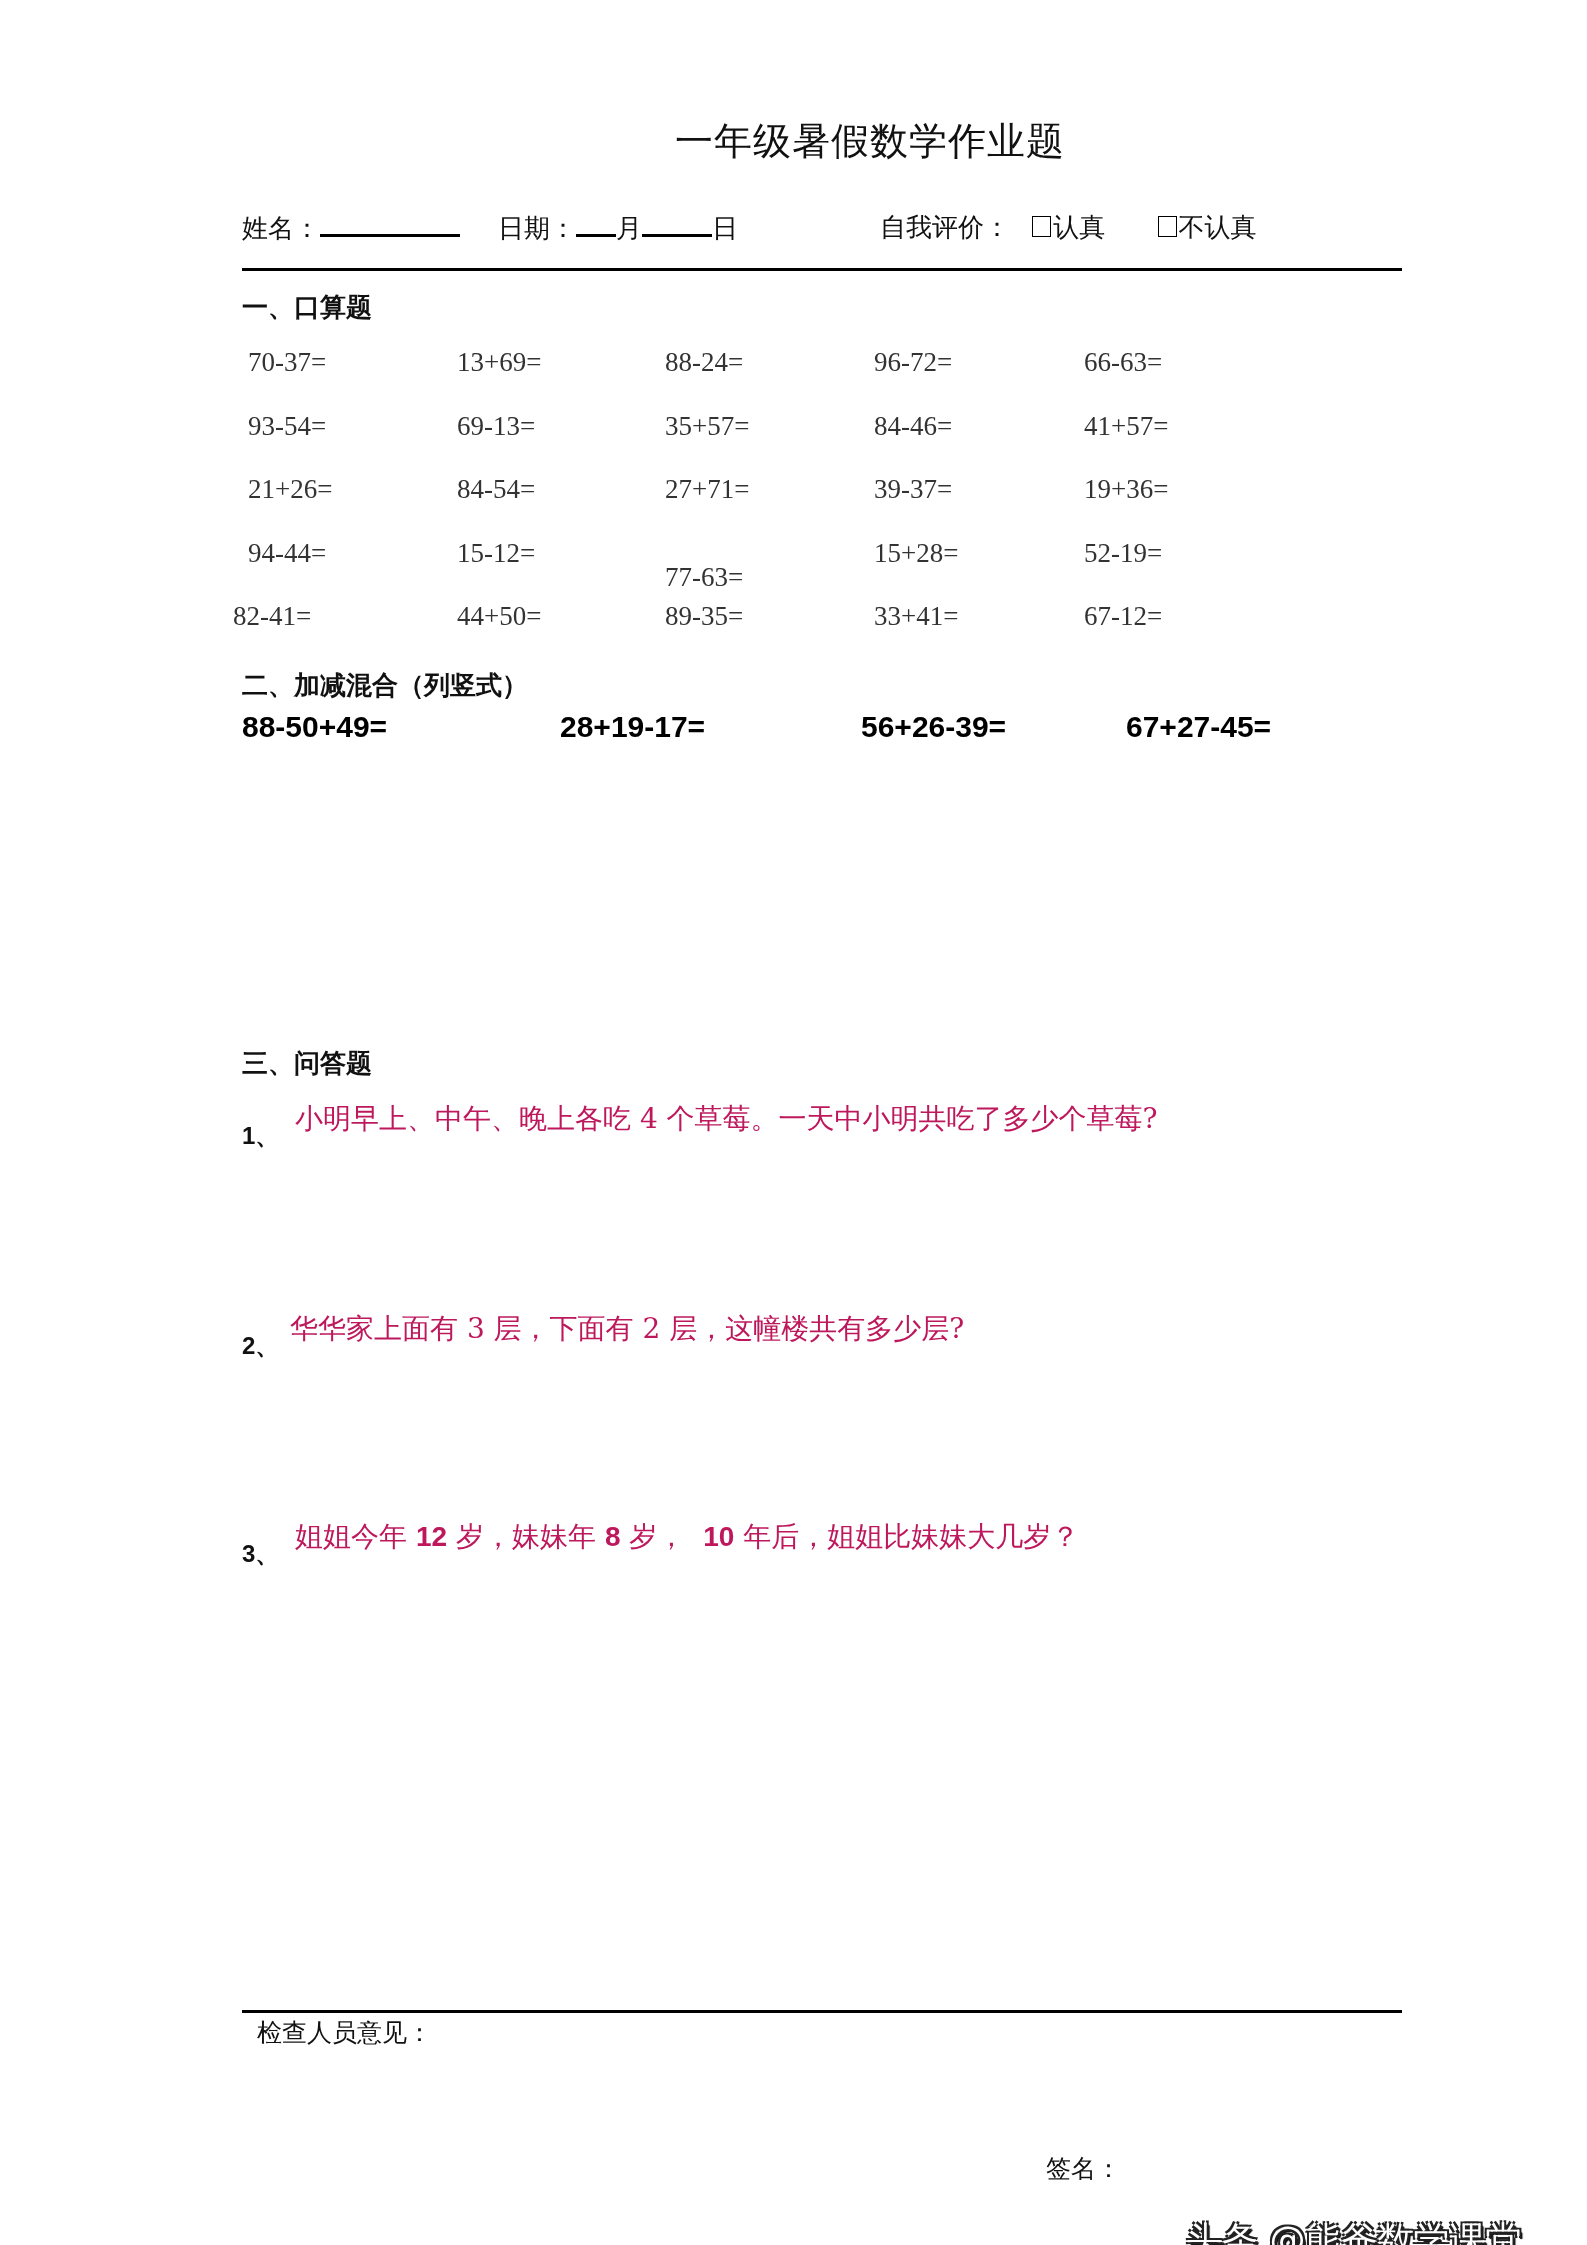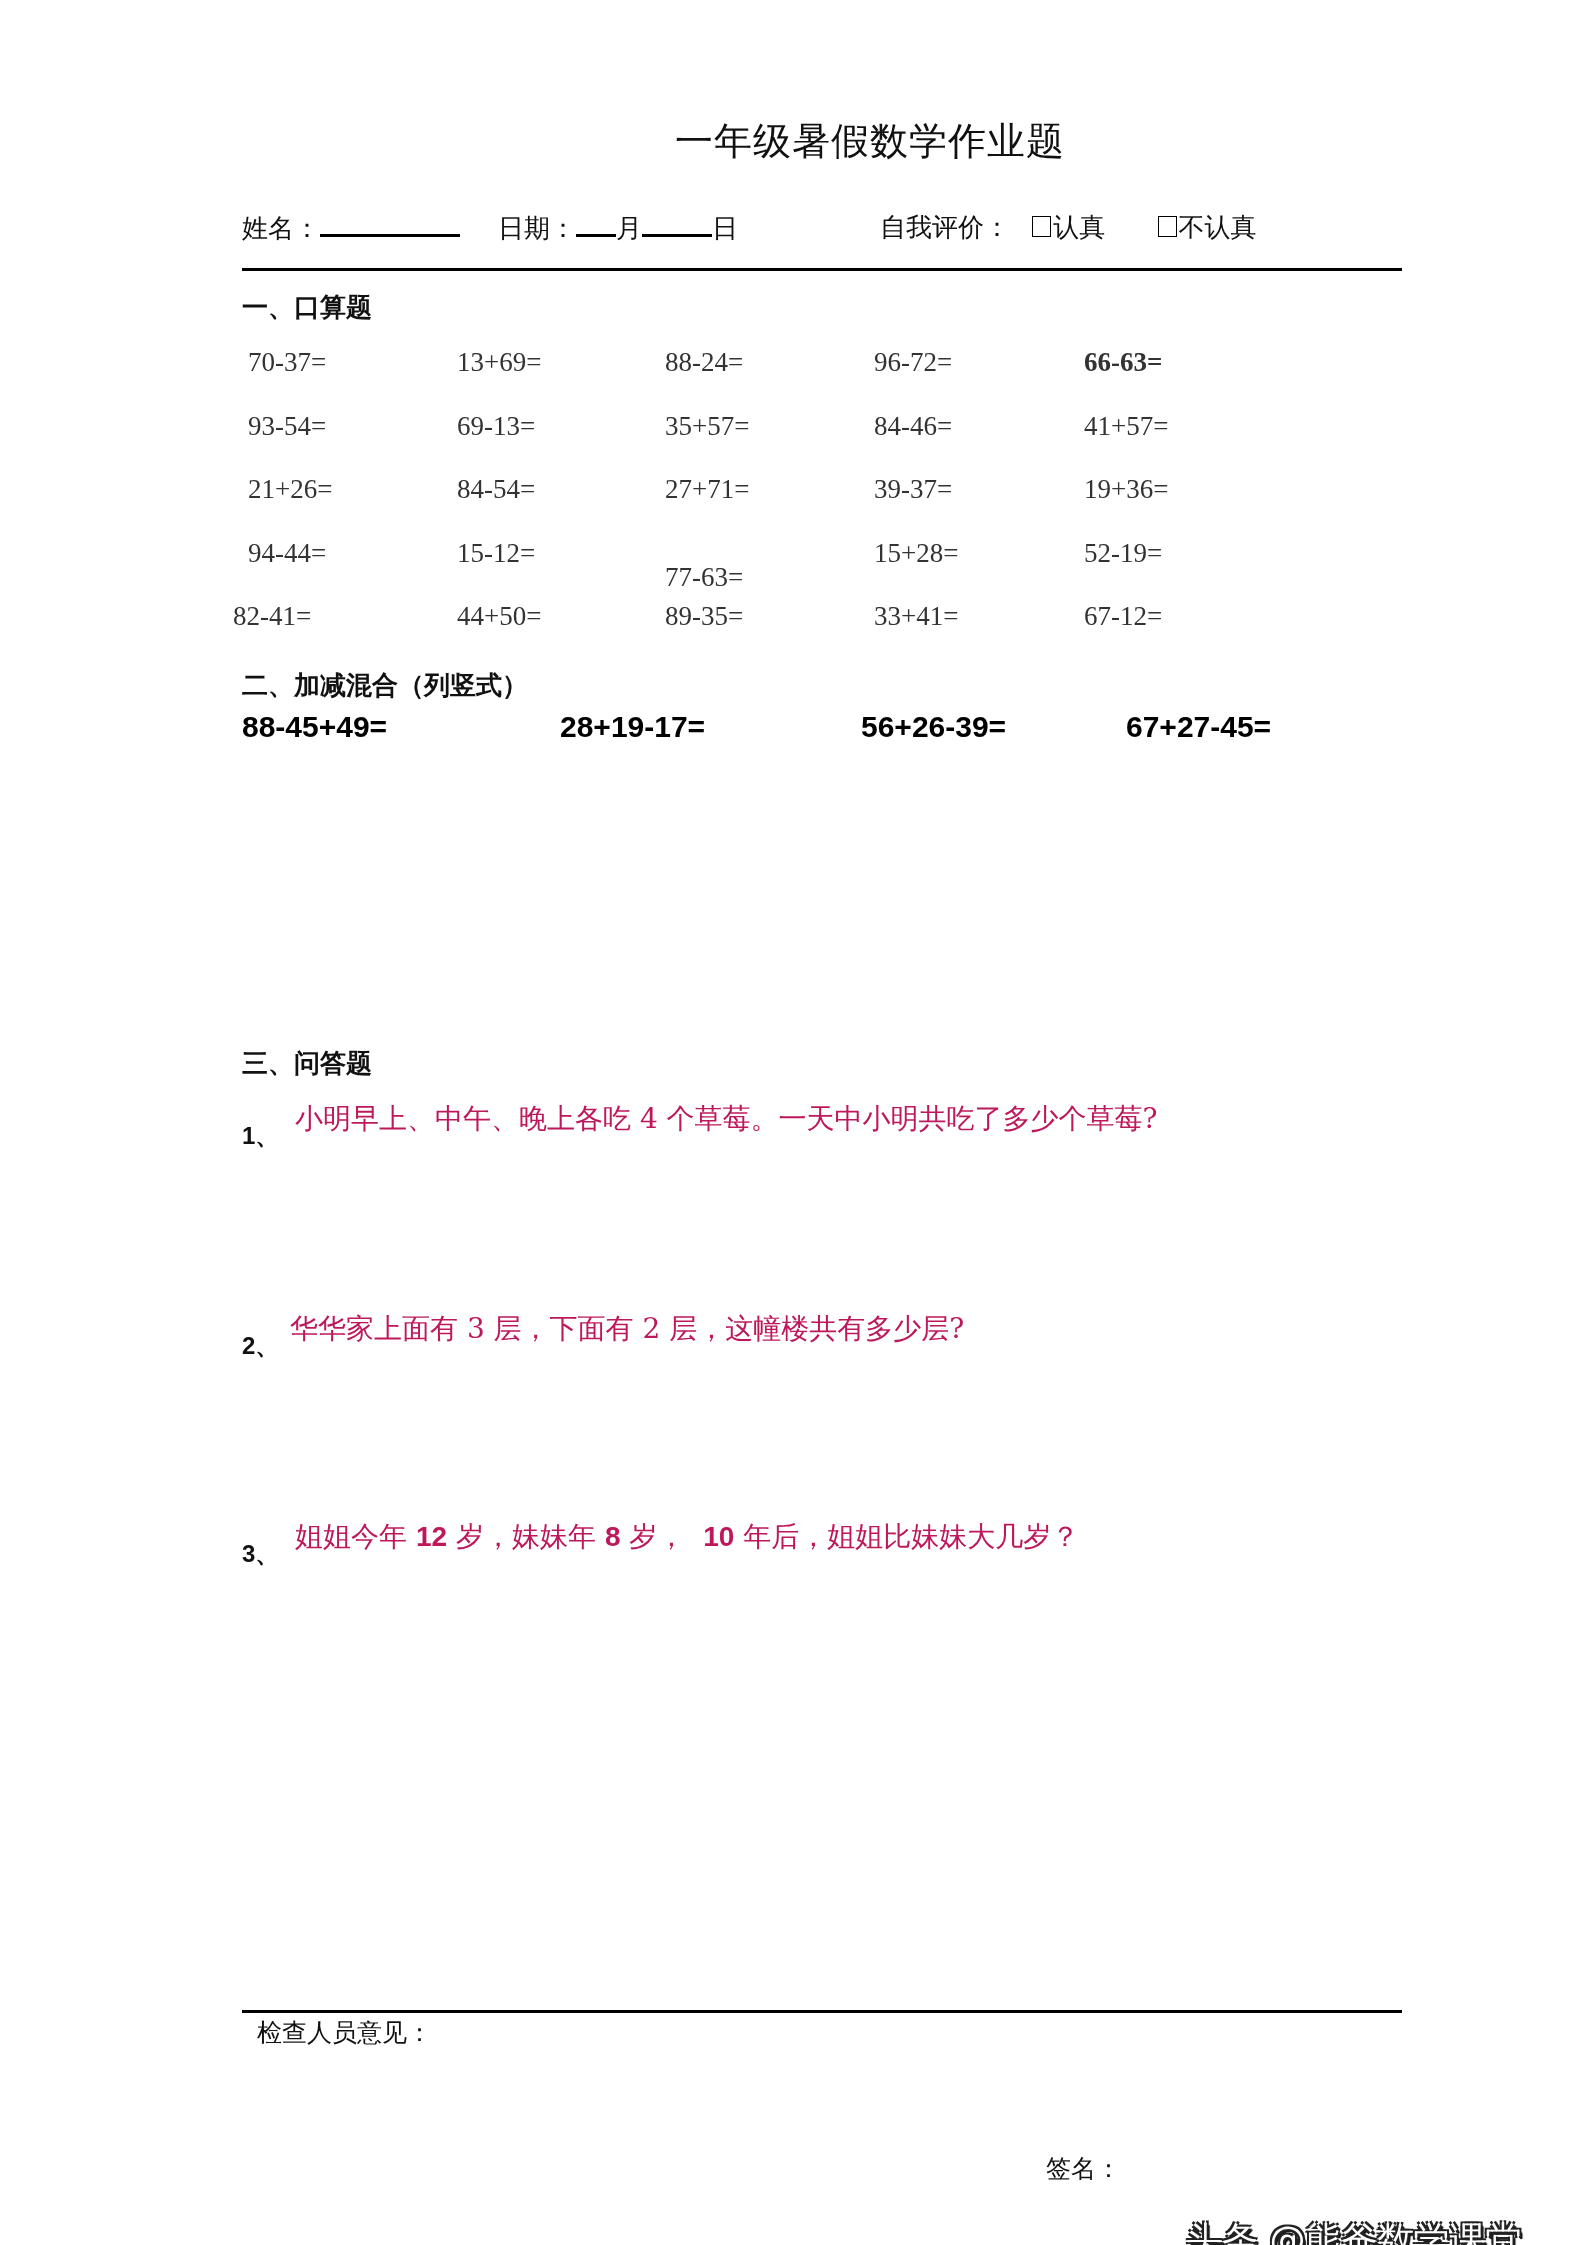--- a/index.html
+++ b/index.html
@@ -40,21 +40,21 @@
 
 <div class="rule" style="top:268px;"></div>
 
 <div class="abs sec" style="left:242px; top:290px;">一、口算题</div>
 
 <div>
   <div class="abs oral" style="left:248px; top:347px;">70-37=</div>
   <div class="abs oral" style="left:457px; top:347px;">13+69=</div>
   <div class="abs oral" style="left:665px; top:347px;">88-24=</div>
   <div class="abs oral" style="left:874px; top:347px;">96-72=</div>
-  <div class="abs oral" style="left:1084px; top:347px;font-weight:bold;">66-63=</div>
+  <div class="abs oral" style="left:1084px; top:347px;">66-63=</div>
 
   <div class="abs oral" style="left:248px; top:411px;">93-54=</div>
   <div class="abs oral" style="left:457px; top:411px;">69-13=</div>
   <div class="abs oral" style="left:665px; top:411px;">35+57=</div>
   <div class="abs oral" style="left:874px; top:411px;">84-46=</div>
   <div class="abs oral" style="left:1084px; top:411px;">41+57=</div>
 
   <div class="abs oral" style="left:248px; top:474px;">21+26=</div>
   <div class="abs oral" style="left:457px; top:474px;">84-54=</div>
   <div class="abs oral" style="left:665px; top:474px;">27+71=</div>
@@ -68,21 +68,21 @@
   <div class="abs oral" style="left:1084px; top:538px;">52-19=</div>
 
   <div class="abs oral" style="left:233px; top:601px;">82-41=</div>
   <div class="abs oral" style="left:457px; top:601px;">44+50=</div>
   <div class="abs oral" style="left:665px; top:601px;">89-35=</div>
   <div class="abs oral" style="left:874px; top:601px;">33+41=</div>
   <div class="abs oral" style="left:1084px; top:601px;">67-12=</div>
 </div>
 
 <div class="abs sec" style="left:242px; top:668px;">二、加减混合（列竖式）</div>
-<div class="abs mixed" style="left:242px; top:710px;">88-45+49=</div>
+<div class="abs mixed" style="left:242px; top:710px;">88-50+49=</div>
 <div class="abs mixed" style="left:560px; top:710px;">28+19-17=</div>
 <div class="abs mixed" style="left:861px; top:710px;">56+26-39=</div>
 <div class="abs mixed" style="left:1126px; top:710px;">67+27-45=</div>
 
 <div class="abs sec" style="left:242px; top:1046px;">三、问答题</div>
 
 <div class="abs qnum" style="left:242px; top:1120px;">1、</div>
 <div class="abs qtext" style="left:295px; top:1100px;">小明早上、中午、晚上各吃 4 个草莓。一天中小明共吃了多少个草莓?</div>
 
 <div class="abs qnum" style="left:242px; top:1330px;">2、</div>

